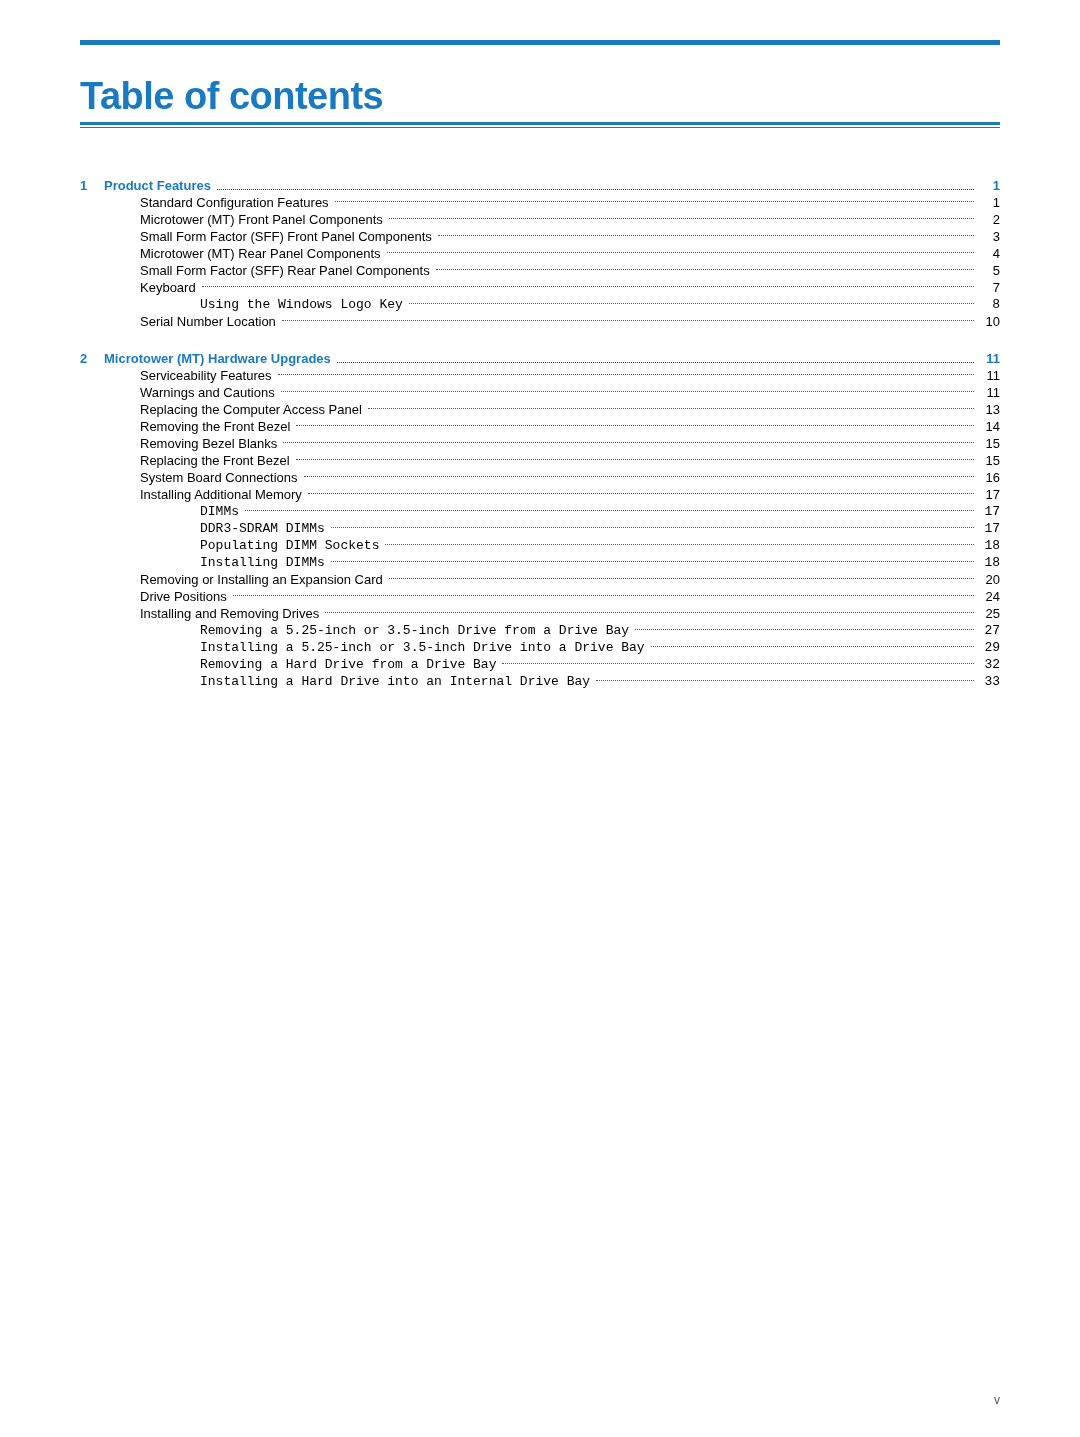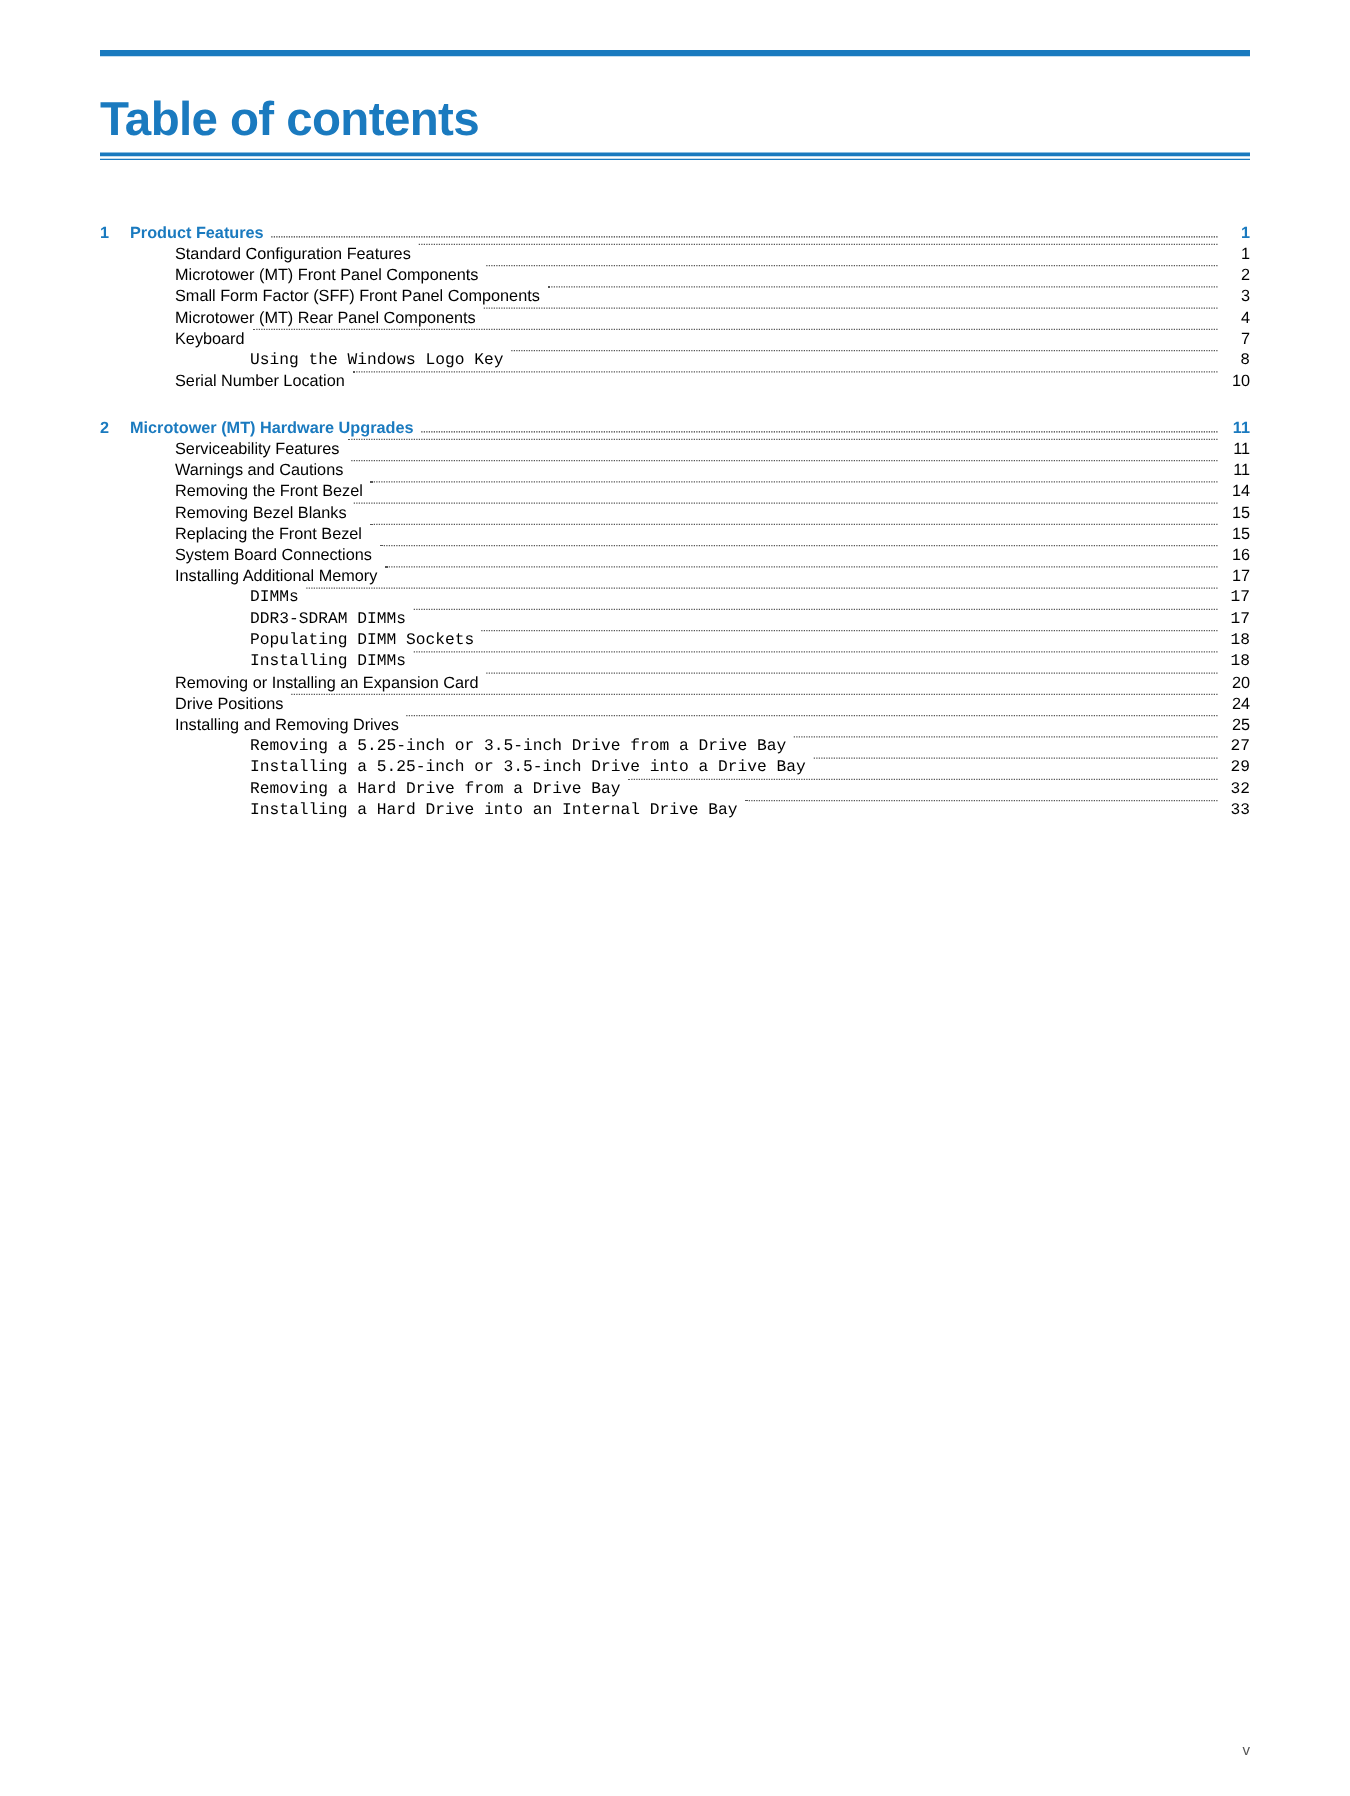--- a/index.html
+++ b/index.html
@@ -90,21 +90,21 @@
 
     .toc-chapter-page {
       color: #1a7abf;
       font-weight: bold;
       min-width: 20px;
       text-align: right;
     }
 
     .toc-entry {
       display: flex;
-      align-items: flex-start;
+      align-items: center;
       margin-bottom: 2px;
       font-size: 13px;
       padding-left: 60px;
     }
 
     .toc-entry.level2 {
       padding-left: 120px;
       font-family: Liberation Mono, monospace;
     }
 
@@ -171,20 +171,25 @@
         <span class="toc-entry-title">Small Form Factor (SFF) Front Panel Components</span>
         <span class="toc-entry-dots"></span>
         <span class="toc-entry-page">3</span>
       </div>
       <div class="toc-entry">
         <span class="toc-entry-title">Microtower (MT) Rear Panel Components</span>
         <span class="toc-entry-dots"></span>
         <span class="toc-entry-page">4</span>
       </div>
       <div class="toc-entry">
+        <span class="toc-entry-title">Small Form Factor (SFF) Rear Panel Components</span>
+        <span class="toc-entry-dots"></span>
+        <span class="toc-entry-page">5</span>
+      </div>
+      <div class="toc-entry">
         <span class="toc-entry-title">Keyboard</span>
         <span class="toc-entry-dots"></span>
         <span class="toc-entry-page">7</span>
       </div>
       <div class="toc-entry level2">
         <span class="toc-entry-title">Using the Windows Logo Key</span>
         <span class="toc-entry-dots"></span>
         <span class="toc-entry-page">8</span>
       </div>
       <div class="toc-entry">
@@ -203,20 +208,25 @@
         <span class="toc-entry-title">Serviceability Features</span>
         <span class="toc-entry-dots"></span>
         <span class="toc-entry-page">11</span>
       </div>
       <div class="toc-entry">
         <span class="toc-entry-title">Warnings and Cautions</span>
         <span class="toc-entry-dots"></span>
         <span class="toc-entry-page">11</span>
       </div>
       <div class="toc-entry">
+        <span class="toc-entry-title">Replacing the Computer Access Panel</span>
+        <span class="toc-entry-dots"></span>
+        <span class="toc-entry-page">13</span>
+      </div>
+      <div class="toc-entry">
         <span class="toc-entry-title">Removing the Front Bezel</span>
         <span class="toc-entry-dots"></span>
         <span class="toc-entry-page">14</span>
       </div>
       <div class="toc-entry">
         <span class="toc-entry-title">Removing Bezel Blanks</span>
         <span class="toc-entry-dots"></span>
         <span class="toc-entry-page">15</span>
       </div>
       <div class="toc-entry">

